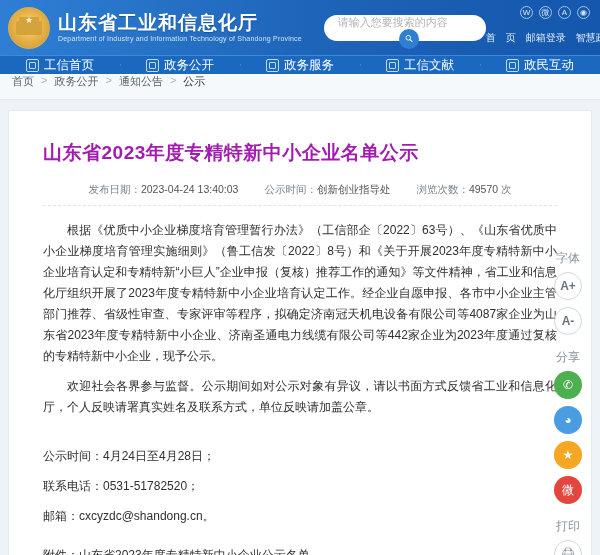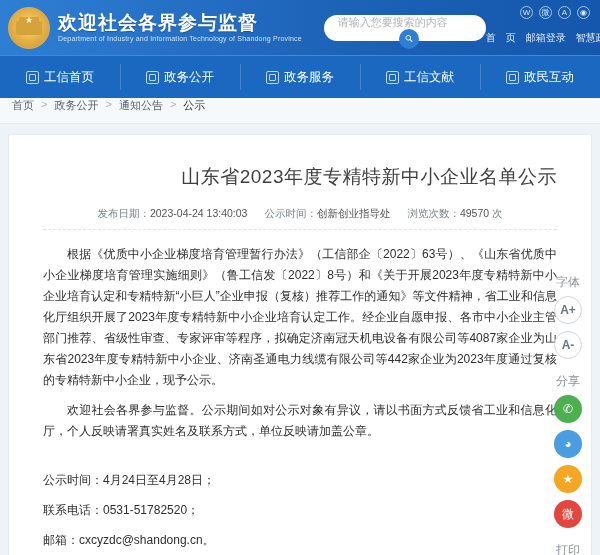--- a/index.html
+++ b/index.html
@@ -79,21 +79,21 @@
     display:flex; gap:6px;
   }
   .hdr-icons i {
     width:13px; height:13px; border-radius:50%;
     border:1px solid #9fc6ec; color:#dcebfa;
     font-style:normal; font-size:8px; line-height:11px; text-align:center;
     cursor:pointer;
   }
   
   .nav {
-    height:43px; background:#1a68c0;
+    height:19px; background:#1a68c0;
     display:flex; align-items:center;
     border-top:1px solid #3d8ad8;
   }
   .nav-item {
     flex:1; display:flex; align-items:center; justify-content:center;
     gap:5px; color:#fff; font-size:12.5px; cursor:pointer;
     height:100%; position:relative;
   }
   .nav-item + .nav-item:before {
     content:""; position:absolute; left:0; top:8px; bottom:8px;
@@ -117,27 +117,27 @@
   .crumb .sep { margin:0 7px; color:#aab4bd; cursor:default; }
   .crumb .cur { color:#333; cursor:default; }
   
   .wrap { position:relative; padding:10px 8px 0 8px; }
   .card {
     background:#fff; border:1px solid #e4ebf2;
     width:100%; min-height:450px;
     padding:22px 34px 10px 34px;
   }
   .doc-title {
-    text-align:right; font-size:19px; font-weight:normal; color:#404040;
+    text-align:left; font-size:19px; font-weight:bold; color:#a21caf;
     letter-spacing:.5px; line-height:28px; margin:6px 0 16px 0;
   }
   .meta {
     border-bottom:1px dashed #dfe5ea;
     padding-bottom:8px; margin-bottom:14px;
-    display:flex; justify-content:center; gap:17px;
+    display:flex; justify-content:center; gap:26px;
     font-size:10.5px; color:#7a838c;
   }
   .meta b { font-weight:normal; color:#7a838c; }
   .meta em { font-style:normal; color:#555; }
   .body-text p {
     margin:0 0 9px 0;
     font-size:12px; line-height:21px; color:#2f2f2f;
     text-align:justify; text-indent:2em;
   }
   .body-text p.noindent { text-indent:0; }
@@ -160,21 +160,21 @@
   .b-green{background:#4cb050;} .b-blue{background:#4a9de0;}
   .b-orange{background:#f5a623;} .b-red{background:#e2463f;}
   .b-gray{background:#fff;border:1px solid #cfd8e0;color:#7b858e;}
 </style>
 </head>
 <body>
 
 <div class="header">
   <div class="emblem"></div>
   <div class="title-block">
-    <div class="site-title">欢迎社会各界参与监督</div>
+    <div class="site-title">山东省工业和信息化厅</div>
     <div class="site-sub">Department of Industry and Information Technology of Shandong Province</div>
   </div>
 
   <div class="search-wrap">
     <input class="search-input" placeholder="请输入您要搜索的内容" style="">
     <button class="search-btn">
       <svg width="11" height="11" viewBox="0 0 11 11">
         <circle cx="4.5" cy="4.5" r="3.2" fill="none" stroke="#fff" stroke-width="1.2"></circle>
         <line x1="6.9" y1="6.9" x2="9.6" y2="9.6" stroke="#fff" stroke-width="1.4" stroke-linecap="round"></line>
       </svg>

